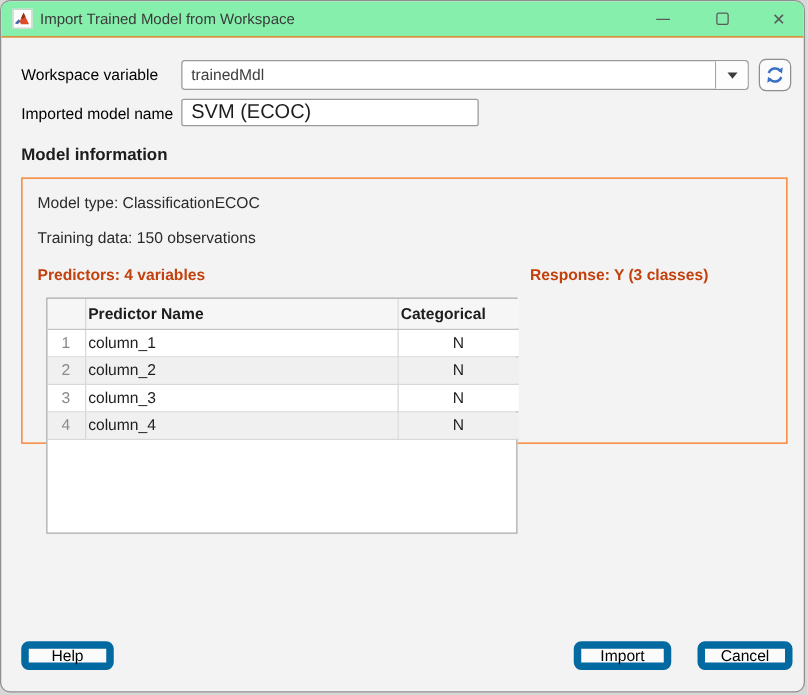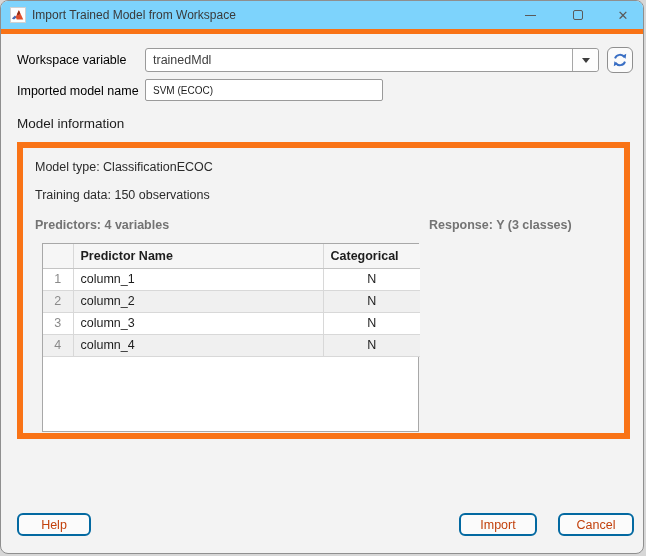--- a/index.html
+++ b/index.html
@@ -2,60 +2,60 @@
 <html><head>
 <meta charset="utf-8">
 <style>
   html,body{margin:0;padding:0;background:#d7d7d7;}
   body{width:646px;height:556px;font-family:"Liberation Sans",sans-serif;-webkit-font-smoothing:antialiased;}
   #dialog{
     position:relative;width:644px;height:554px;background:#f3f3f3;
     border:1px solid #8f8f8f;border-radius:8px;overflow:hidden;box-sizing:border-box;
   }
   
-  .titlebar{position:absolute;left:0;top:0;width:100%;height:28px;background:#7dd3fc;border-bottom:5px solid #f97316;}
+  .titlebar{position:absolute;left:0;top:0;width:100%;height:28px;background:#86efac;border-bottom:1px solid #f97316;}
   .app-icon{position:absolute;left:9px;top:6px;width:16px;height:16px;background:#fdfdfd;border:1px solid #d0d0d0;box-sizing:border-box;}
   .app-icon svg{display:block;width:14px;height:14px;}
   .title-text{position:absolute;left:31px;top:7px;font-size:12px;color:#3a3a3a;white-space:nowrap;}
   .winbtn{position:absolute;top:0;width:44px;height:28px;display:flex;align-items:center;justify-content:center;color:#5a5a5a;}
   .winbtn.min{left:507px;}
   .winbtn.max{left:555px;}
   .winbtn.close{left:600px;font-size:13px;}
   .min-glyph{display:block;width:11px;height:0;border-top:1px solid #5a5a5a;}
   .max-glyph{display:block;width:10px;height:10px;border:1px solid #5a5a5a;border-radius:2px;box-sizing:border-box;}
   
   .field-label{position:absolute;left:16px;font-size:12.5px;color:#000000;white-space:nowrap;}
   .combo{position:absolute;left:144px;top:47px;width:454px;height:24px;background:#fff;border:1px solid #9a9a9a;border-radius:3px;box-sizing:border-box;display:flex;}
   .combo input{flex:1;border:none;outline:none;background:transparent;font-family:"Liberation Sans",sans-serif;font-size:12.5px;color:#404040;padding:0 0 0 7px;}
   .combo-arrow{width:25px;border-left:1px solid #a6a6a6;display:flex;align-items:center;justify-content:center;background:#fdfdfd;border-radius:0 3px 3px 0;}
   .tri-down{width:0;height:0;border-left:4.5px solid transparent;border-right:4.5px solid transparent;border-top:5.5px solid #3c3c3c;}
   .refresh-btn{position:absolute;left:606px;top:46px;width:26px;height:26px;background:#fbfbfb;border:1px solid #8f8f8f;border-radius:6px;box-sizing:border-box;display:flex;align-items:center;justify-content:center;}
   .refresh-btn svg{width:16px;height:16px;display:block;}
   .text-field{position:absolute;left:144px;top:78px;width:238px;height:22px;background:#fff;border:1px solid #9a9a9a;border-radius:2px;box-sizing:border-box;}
-  .text-field input{width:100%;height:100%;border:none;outline:none;background:transparent;font-family:"Liberation Sans",sans-serif;font-size:10px;color:#1d1d1d;padding:0 0 0 7px;box-sizing:border-box;}
+  .text-field input{width:100%;height:100%;border:none;outline:none;background:transparent;font-family:"Liberation Sans",sans-serif;font-size:16px;color:#1d1d1d;padding:0 0 0 7px;box-sizing:border-box;}
   
-  .section-heading{position:absolute;left:16px;top:115px;font-size:13.5px;font-weight:normal;color:#1d1d1d;}
-  .panel{position:absolute;left:16px;top:141px;width:613px;height:297px;border:6px solid #f97316;background:#f3f3f3;box-sizing:border-box;}
+  .section-heading{position:absolute;left:16px;top:115px;font-size:13.5px;font-weight:bold;color:#1d1d1d;}
+  .panel{position:absolute;left:16px;top:141px;width:613px;height:213px;border:1px solid #f97316;background:#f3f3f3;box-sizing:border-box;}
   .panel .line{position:absolute;left:12px;font-size:12.5px;color:#2b2b2b;white-space:nowrap;}
-  .sub-heading{position:absolute;font-size:12.5px;font-weight:bold;color:#737373;white-space:nowrap;}
+  .sub-heading{position:absolute;font-size:12.5px;font-weight:bold;color:#c2410c;white-space:nowrap;}
   
   .tbl-wrap{position:absolute;top:95px;background:#fff;border:1px solid #a8a8a8;box-sizing:border-box;}
   .tbl-wrap.predictors{left:19px;width:377px;height:189px;}
   .tbl-wrap.response{left:406px;width:198px;height:189px;}
   table{border-collapse:collapse;table-layout:fixed;width:100%;font-size:12.5px;color:#1d1d1d;}
-  th,td{border:1px solid #d8d8d8;border-top:none;padding:0 7px;height:22px;overflow:hidden;white-space:nowrap;box-sizing:border-box;}
+  th,td{border:1px solid #d8d8d8;border-top:none;padding:0 2px;height:22px;overflow:hidden;white-space:nowrap;box-sizing:border-box;}
   th{height:24px;background:#f6f6f6;font-weight:bold;text-align:left;border-bottom:1px solid #c4c4c4;}
   tr>*:first-child{border-left:none;}
   tr>*:last-child{border-right:none;}
   td.rownum,th.rownum{text-align:center;color:#8a8a8a;padding:0;}
   td.center{text-align:center;}
   tbody tr:nth-child(even) td{background:#f0f0f0;}
   tbody tr:nth-child(odd) td{background:#fff;}
   
-  .btn{position:absolute;top:512px;height:23px;background:#fbfbfb;border:2px solid #0369a1;border-radius:6px;box-sizing:border-box;font-family:"Liberation Sans",sans-serif;font-size:12.5px;color:#c2410c;display:flex;align-items:center;justify-content:center;cursor:default;}
+  .btn{position:absolute;top:512px;height:23px;background:#fbfbfb;border:6px solid #0369a1;border-radius:6px;box-sizing:border-box;font-family:"Liberation Sans",sans-serif;font-size:12.5px;color:#000000;display:flex;align-items:center;justify-content:center;cursor:default;}
   .btn.help{left:16px;width:74px;}
   .btn.import{left:458px;width:78px;}
   .btn.cancel{left:557px;width:76px;}
 </style>
 </head>
 <body>
 
 <div id="dialog">
 
   <div class="titlebar">

